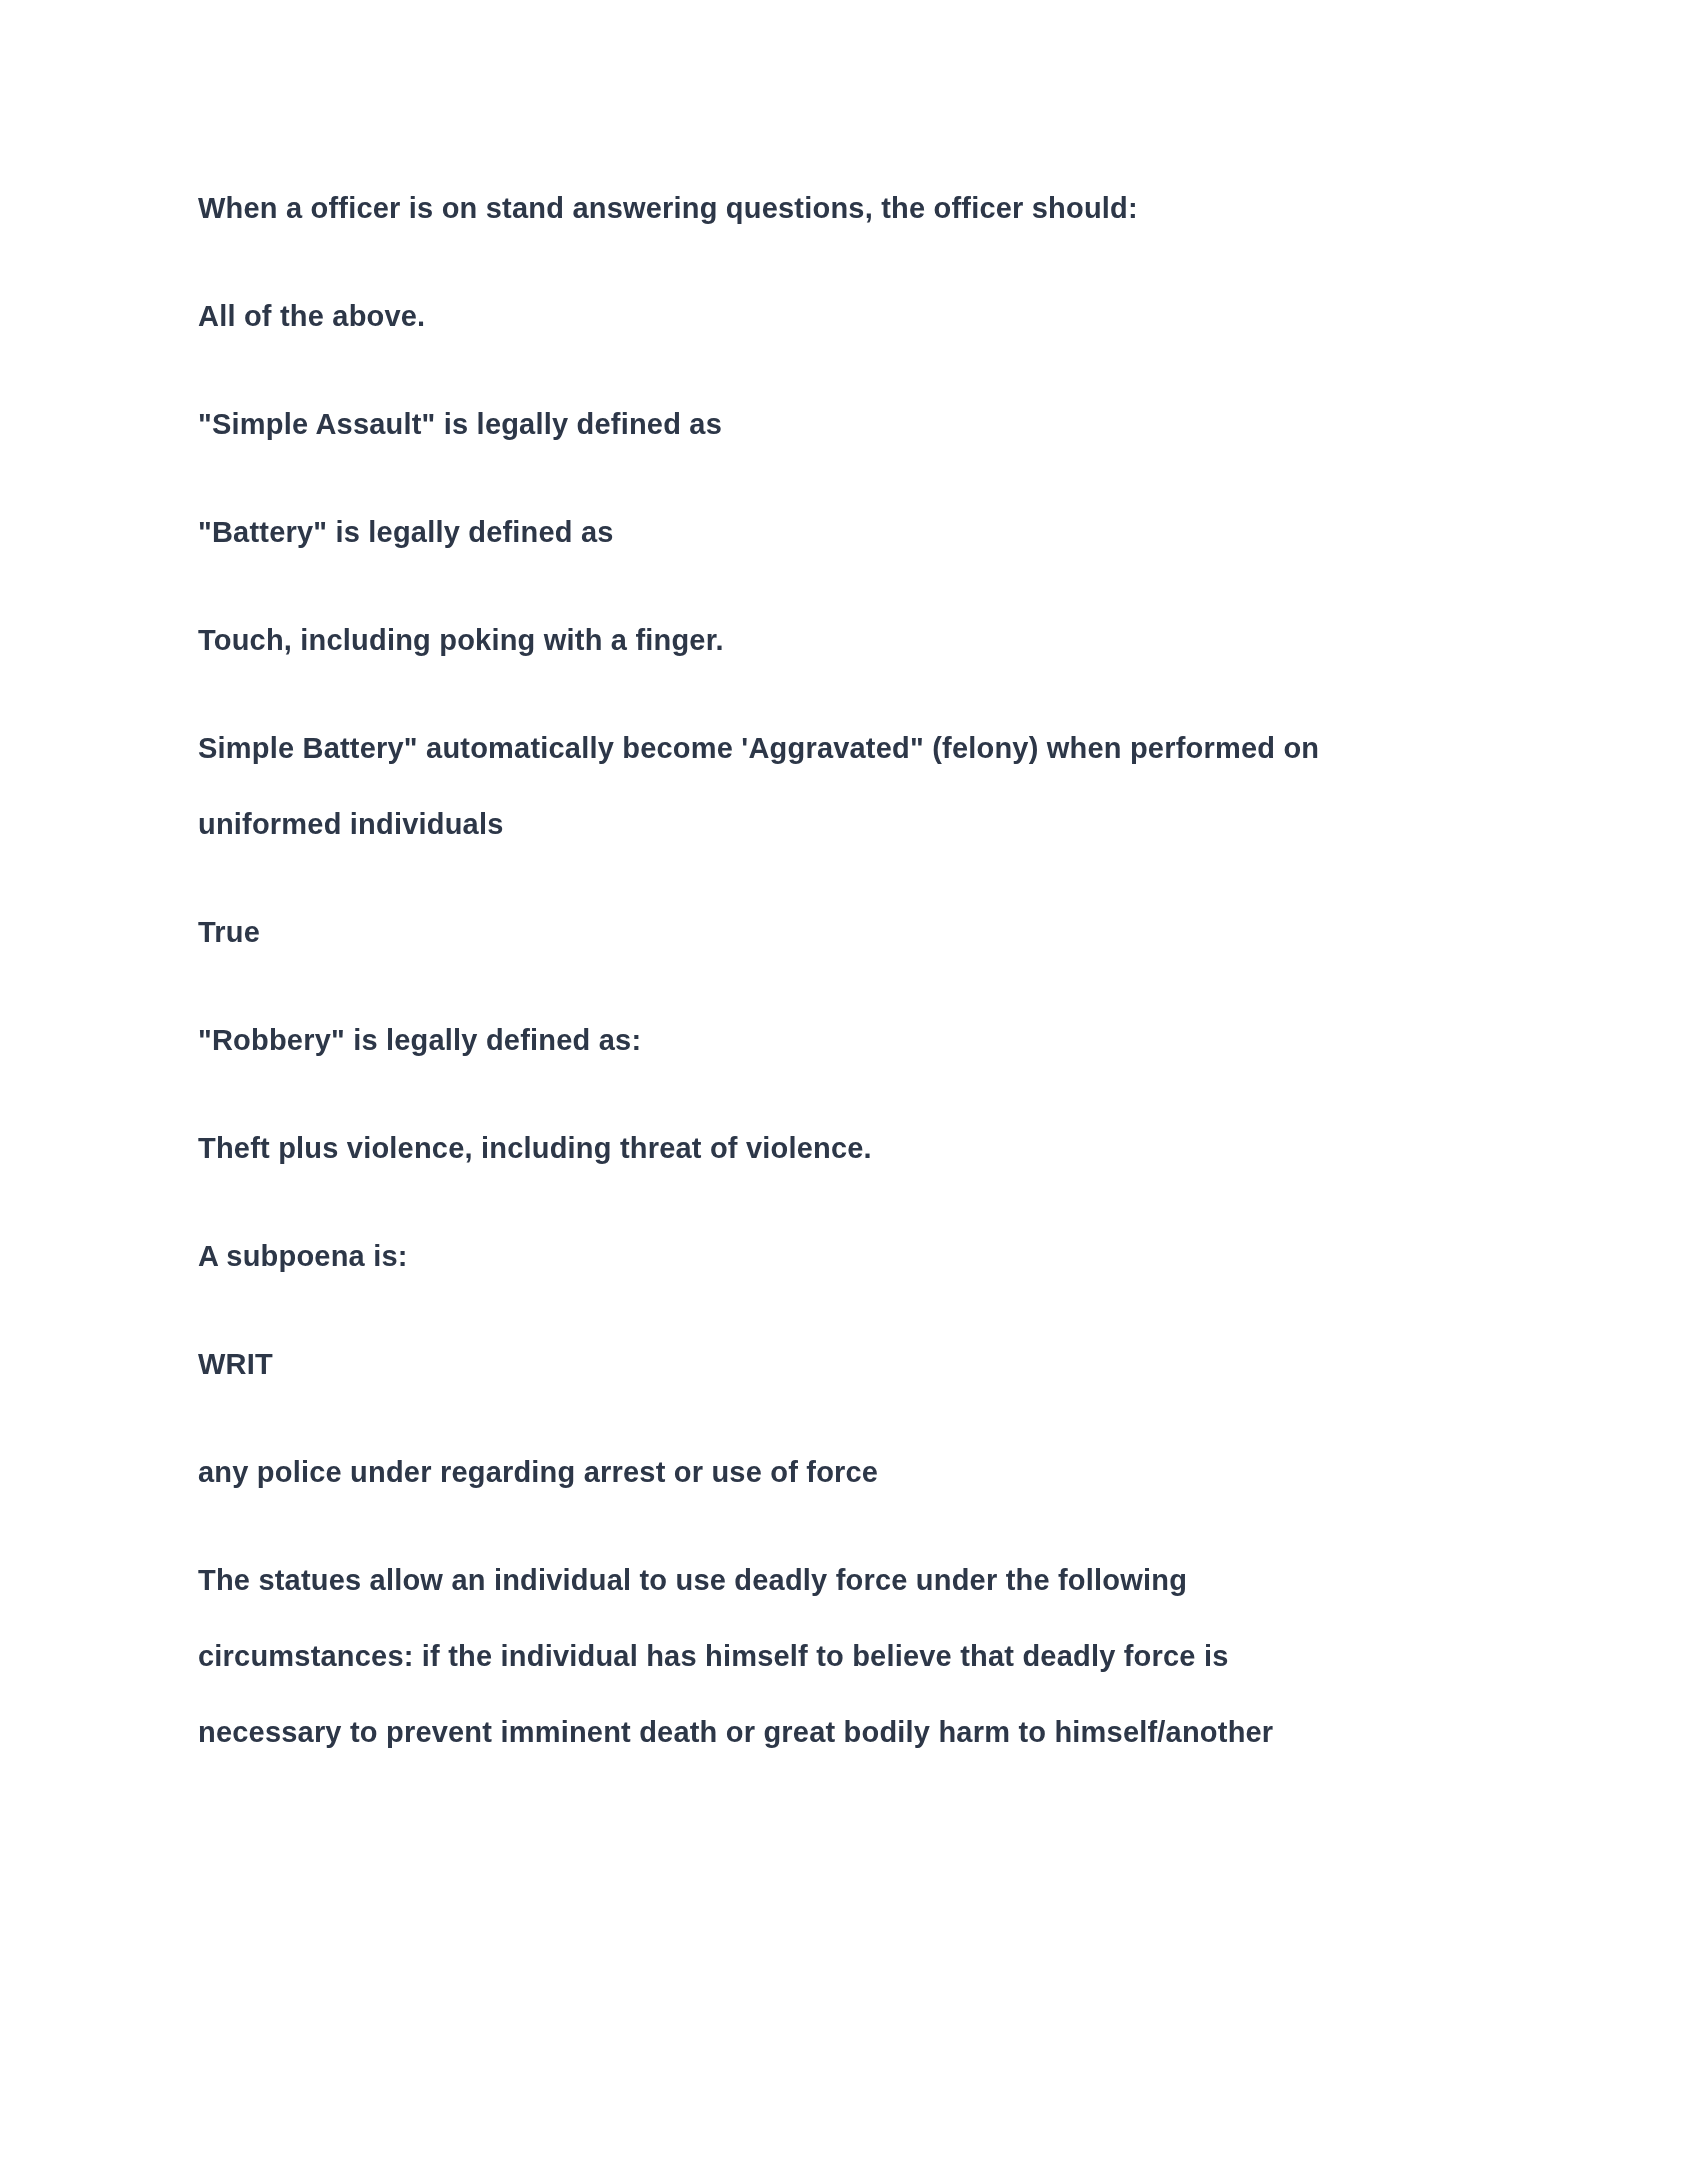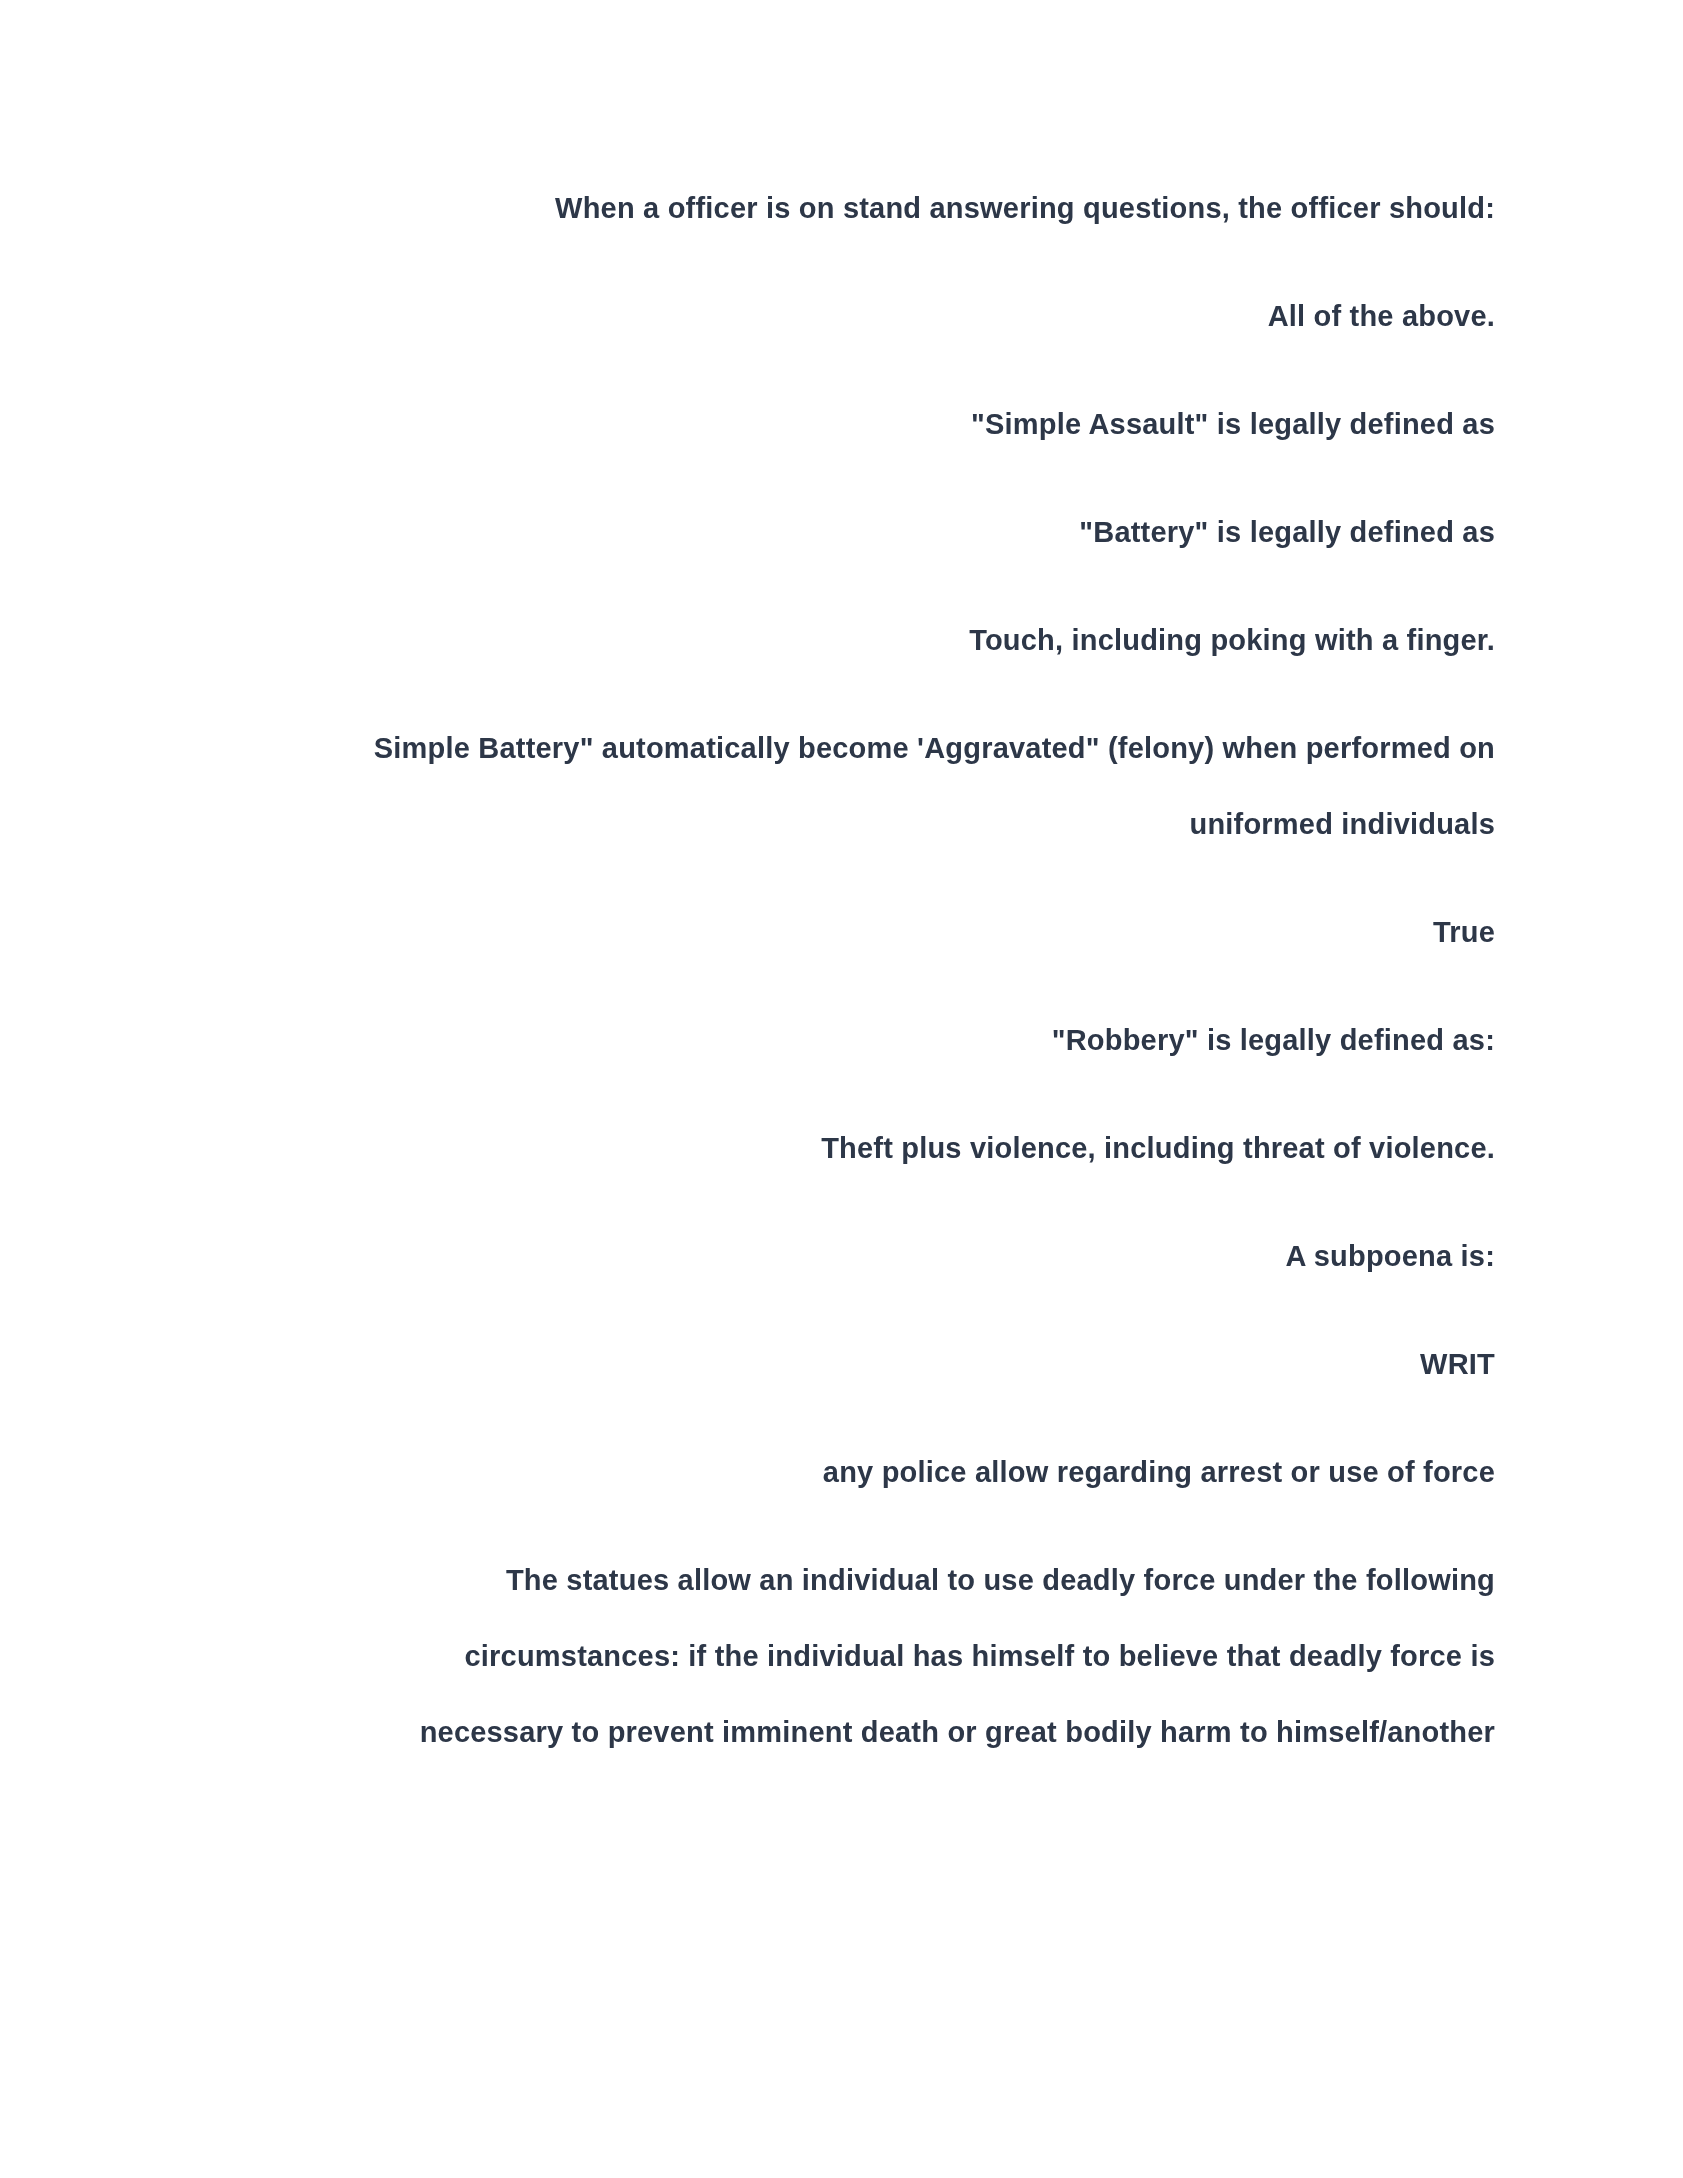--- a/index.html
+++ b/index.html
@@ -33,21 +33,21 @@
   .para.bold .line {
     font-weight: 700;
   }
   .para.regular .line {
     font-weight: 700;
   }
 </style>
 </head>
 <body>
 
-<div class="page" style="background: rgb(255, 255, 255); color: rgb(45, 55, 72); text-align: right;">
+<div class="page" style="background: rgb(255, 255, 255); color: rgb(45, 55, 72);">
   <div class="content" id="content">
       <div class="para bold">
         <div class="line">When a officer is on stand answering questions, the officer should:</div>
       </div>
       <div class="para regular">
         <div class="line">All of the above.</div>
       </div>
       <div class="para bold">
         <div class="line">"Simple Assault" is legally defined as</div>
       </div>
@@ -70,21 +70,21 @@
       <div class="para regular">
         <div class="line">Theft plus violence, including threat of violence.</div>
       </div>
       <div class="para bold">
         <div class="line">A subpoena is:</div>
       </div>
       <div class="para regular">
         <div class="line">WRIT</div>
       </div>
       <div class="para bold">
-        <div class="line">any police allow regarding arrest or use of force</div>
+        <div class="line">any police under regarding arrest or use of force</div>
       </div>
       <div class="para bold">
         <div class="line">The statues allow an individual to use deadly force under the following</div>
         <div class="line">circumstances: if the individual has himself to believe that deadly force is</div>
         <div class="line">necessary to prevent imminent death or great bodily harm to himself/another</div>
       </div>
     </div>
 </div>
 
 

